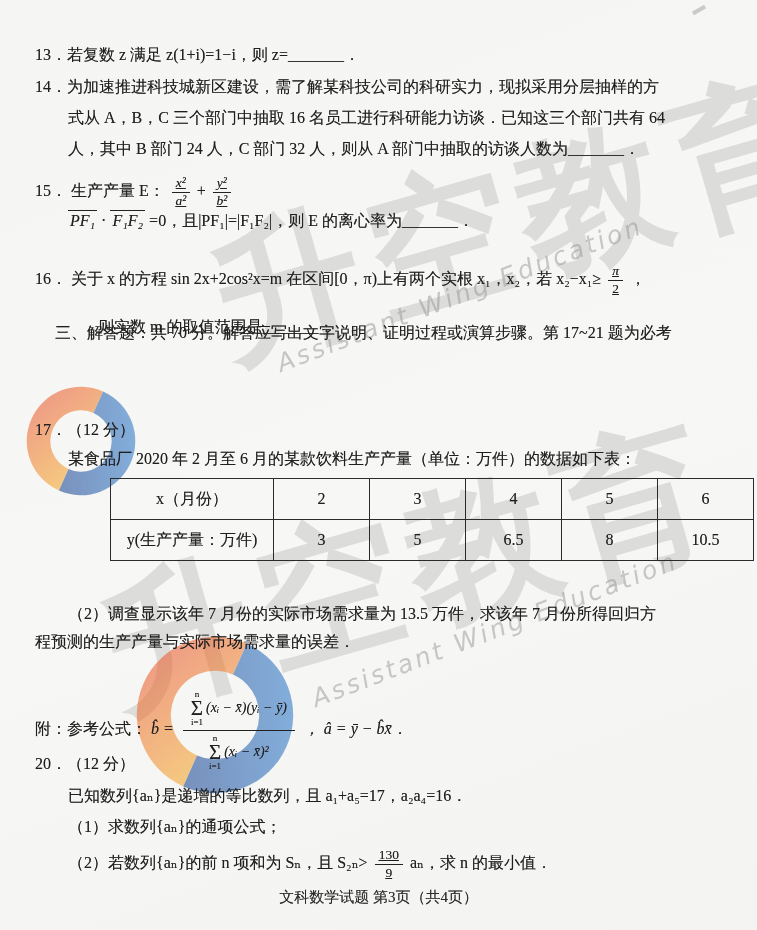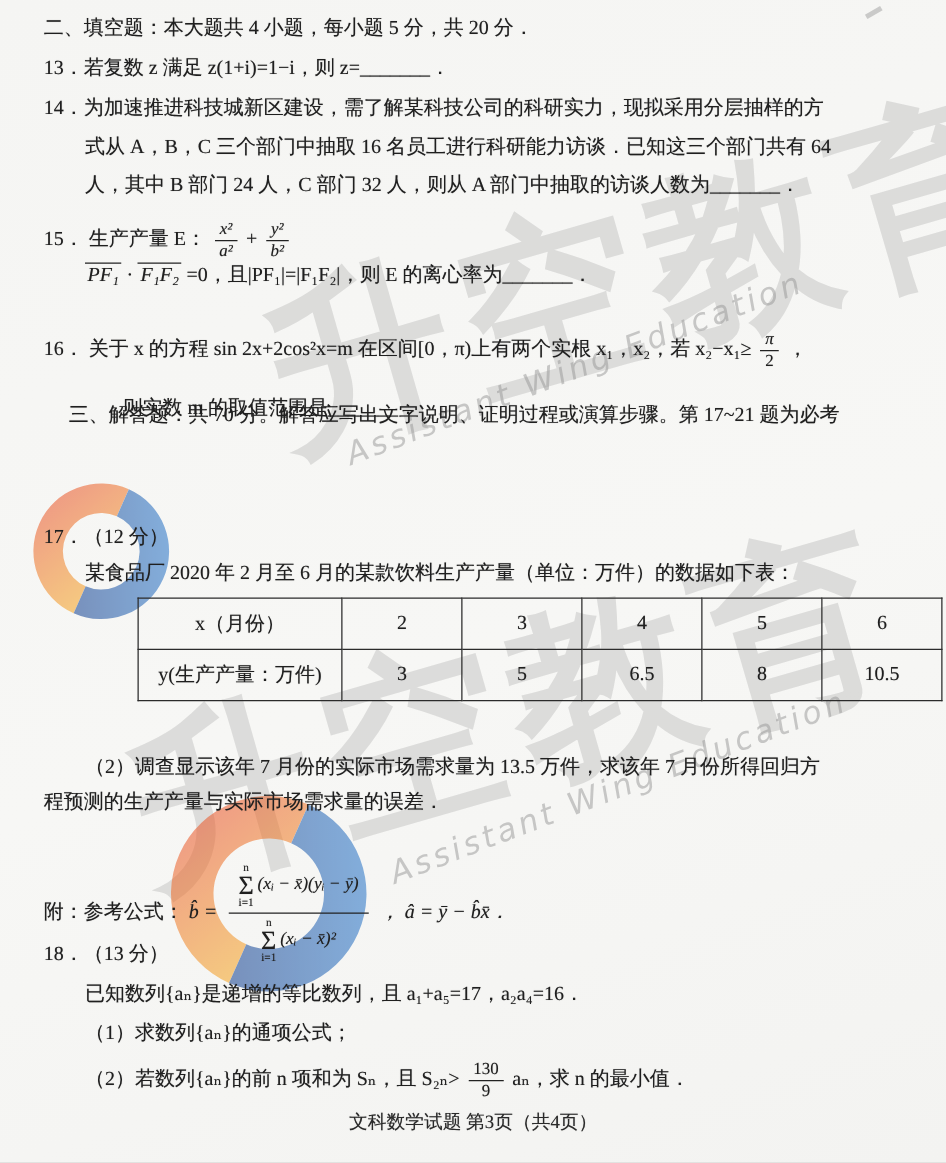--- a/index.html
+++ b/index.html
@@ -20,21 +20,21 @@
     white-space:nowrap;
     font-size:16px;
     line-height:22px;
     color:#1f1f1f;
     text-shadow:0 0 .6px rgba(45,45,45,.55);
     z-index:5;
   }
   
   .frac{
     display:inline-flex;flex-direction:column;align-items:center;
-    vertical-align:middle;margin:0 3px;line-height:1.1;font-size:13.5px;
+    vertical-align:middle;margin:0 3px;line-height:1.1;font-size:13.5px;text-decoration:underline;
   }
   .frac .fn{padding:0 4px 1px;border-bottom:1.2px solid #222;}
   .frac .fd{padding-top:1px;}
   
   .vec{
     display:inline-block;border-top:1.2px solid #222;
     padding:1px 2px 0;line-height:1.15;font-style:italic;
   }
   
   .bigfrac{
@@ -124,23 +124,20 @@
       </linearGradient>
     </defs>
     <g transform="rotate(24 50 50)">
       <path d="M50 4 A46 46 0 0 0 4 50 A46 46 0 0 0 50 96 L50 76 A26 26 0 0 1 24 50 A26 26 0 0 1 50 24 Z" fill="url(#gr2)"></path>
       <path d="M50 4 A46 46 0 0 1 96 50 A46 46 0 0 1 50 96 L50 76 A26 26 0 0 0 76 50 A26 26 0 0 0 50 24 Z" fill="url(#gb2)"></path>
     </g>
   </svg>
 
   <div class="artifact" style="left:692px;top:8px;"></div>
 
-  <div class="line" style="left:35px;top:12px;">
-    <span>二、填空题：本大题共 4 小题，每小题 5 分，共 20 分．</span>
-  </div>
 
   <div class="line" style="left:35px;top:44px;">
     <span>13．若复数 z 满足 z(1+i)=1−i，则 z=_______．</span>
   </div>
 
   <div class="line" style="left:35px;top:76px;">
     <span>14．为加速推进科技城新区建设，需了解某科技公司的科研实力，现拟采用分层抽样的方</span>
   </div>
   <div class="line" style="left:68px;top:107px;">
     <span>式从 A，B，C 三个部门中抽取 16 名员工进行科研能力访谈．已知这三个部门共有 64</span>
@@ -239,21 +236,21 @@
           <span class="sigma">Σ</span>
           <span>i=1</span>
         </span>
         <span class="ind">(xᵢ − x̄)²</span>
       </span>
     </span>
     <span class="ind">，  â = ȳ − b̂x̄．</span>
   </div>
 
   <div class="line" style="left:35px;top:753px;">
-    <span>18．（13 分）</span>
+    <span>20．（12 分）</span>
   </div>
   <div class="line" style="left:68px;top:785px;">
     <span>已知数列{aₙ}是递增的等比数列，且 a₁+a₅=17，a₂a₄=16．</span>
   </div>
   <div class="line" style="left:68px;top:816px;">
     <span>（1）求数列{aₙ}的通项公式；</span>
   </div>
   <div class="line" style="left:68px;top:848px;">
     <span>（2）若数列{aₙ}的前 n 项和为 Sₙ，且 S₂ₙ&gt;</span>
     <span class="frac">

